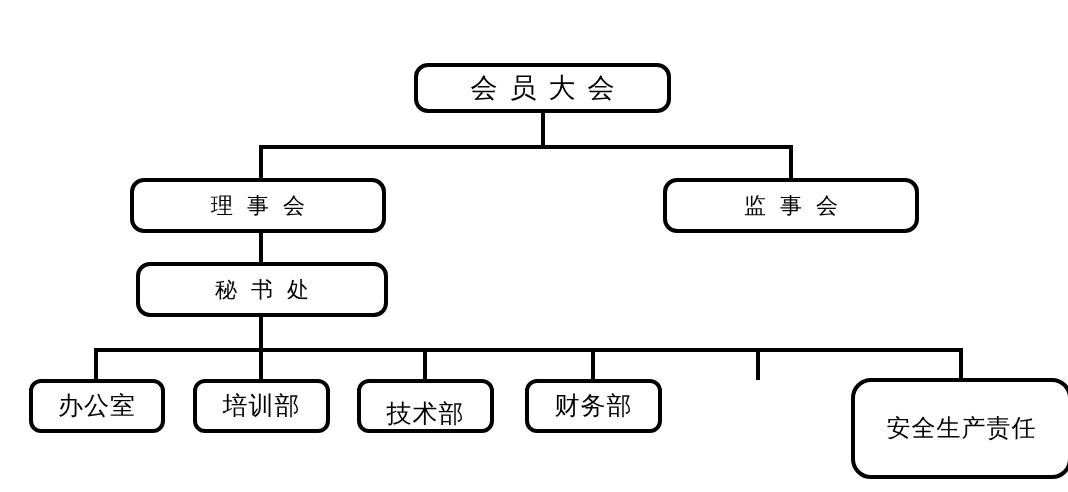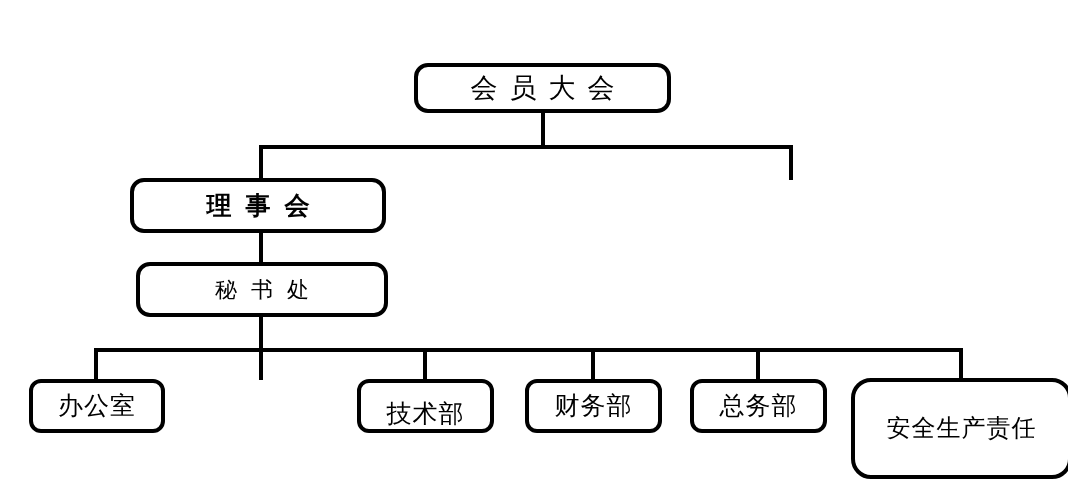--- a/index.html
+++ b/index.html
@@ -41,24 +41,23 @@
     display: block;
     white-space: nowrap;
     line-height: 1.25;
   }
   .node-lvl1 {
     font-size: 27px;
     letter-spacing: 12px;
     text-indent: 12px;
   }
   .node-lvl2 {
-    font-size: 25px;
+    font-size: 22px;
     letter-spacing: 14px;
     text-indent: 14px;
-    font-weight: bold;
   }
   .node-lvl3 {
     font-size: 22px;
     letter-spacing: 14px;
     text-indent: 14px;
   }
   .node-leaf {
     font-size: 25px;
     letter-spacing: 1px;
     border-radius: 12px;
@@ -104,39 +103,42 @@
   </svg>
 
   <div class="node node-lvl1" style="left:398px; top:63px; width:257px; height:50px;">
     <span class="label">会员大会</span>
   </div>
 
   <div class="node node-lvl2" style="left:114px; top:178px; width:256px; height:55px;">
     <span class="label">理事会</span>
   </div>
 
+  <div class="node node-lvl2" style="left:647px; top:178px; width:256px; height:55px;">
+    <span class="label">监事会</span>
+  </div>
 
   <div class="node node-lvl3" style="left:120px; top:262px; width:252px; height:55px;">
     <span class="label">秘书处</span>
   </div>
 
   <div class="node node-leaf" style="left:13px; top:379px; width:136px; height:54px;">
     <span class="label">办公室</span>
   </div>
 
+  <div class="node node-leaf" style="left:177px; top:379px; width:137px; height:54px;">
+    <span class="label">培训部</span>
+  </div>
 
   <div class="node node-leaf" style="left:341px; top:379px; width:137px; height:54px;justify-content:flex-end;">
     <span class="label">技术部</span>
   </div>
 
   <div class="node node-leaf" style="left:509px; top:379px; width:137px; height:54px;">
     <span class="label">财务部</span>
   </div>
 
-  <div class="node node-leaf" style="left:674px; top:379px; width:137px; height:54px;">
-    <span class="label">总务部</span>
-  </div>
 
   <div class="node node-leaf-tall" style="left:835px; top:378px; width:221px; height:101px;">
     <span class="label">安全生产责任</span>
   </div>
 
 </div>
 
 </body></html>

